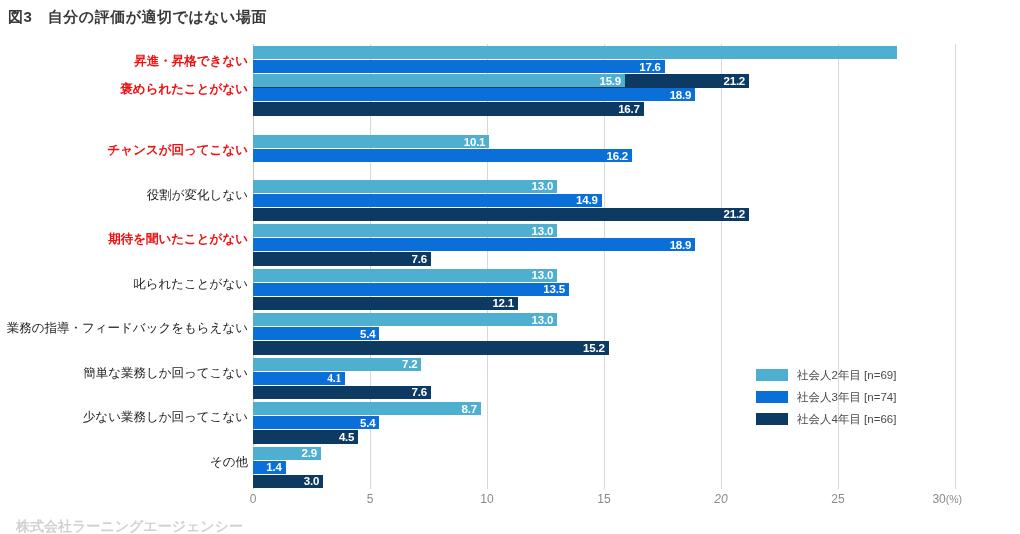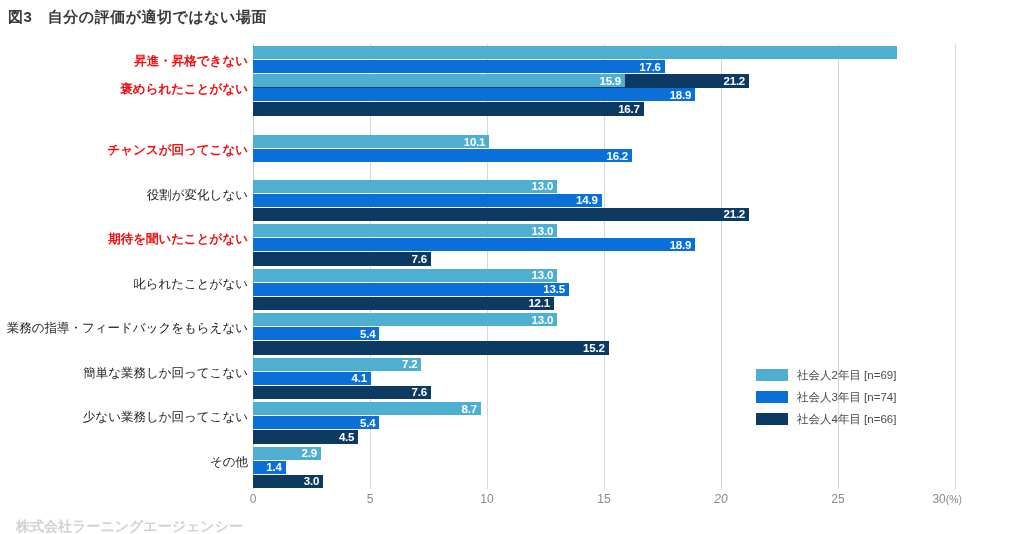--- a/index.html
+++ b/index.html
@@ -238,21 +238,21 @@
     <div class="cat-group" style="top: 222.5px;">
       <div class="cat-label">叱られたことがない</div>
       <div class="bar-row" style="top: 2px; width: 304.2px;">
         <div class="bar" style="background: rgb(79, 175, 208); width: 100%;"></div>
         <div class="bar-value" style="right: 4px;">13.0</div>
       </div>
       <div class="bar-row" style="top: 16.1px; width: 315.9px;">
         <div class="bar" style="background: rgb(10, 111, 216); width: 100%;"></div>
         <div class="bar-value" style="right: 4px;">13.5</div>
       </div>
-      <div class="bar-row" style="top: 30.2px; width: 301px;">
+      <div class="bar-row" style="top: 30.2px; width: 265px;">
         <div class="bar" style="background: rgb(13, 58, 99); width: 100%;"></div>
         <div class="bar-value" style="right: 4px;">12.1</div>
       </div>
     </div>
     <div class="cat-group" style="top: 267px;">
       <div class="cat-label">業務の指導・フィードバックをもらえない</div>
       <div class="bar-row" style="top: 2px; width: 304.2px;">
         <div class="bar" style="background: rgb(79, 175, 208); width: 100%;"></div>
         <div class="bar-value" style="right: 4px;">13.0</div>
       </div>
@@ -264,21 +264,21 @@
         <div class="bar" style="background: rgb(13, 58, 99); width: 100%;"></div>
         <div class="bar-value" style="right: 4px; text-align: right;">15.2</div>
       </div>
     </div>
     <div class="cat-group" style="top: 311.5px;">
       <div class="cat-label">簡単な業務しか回ってこない</div>
       <div class="bar-row" style="top: 2px; width: 168.48px;">
         <div class="bar" style="background: rgb(79, 175, 208); width: 100%;"></div>
         <div class="bar-value" style="right: 4px;">7.2</div>
       </div>
-      <div class="bar-row" style="top: 16.1px; width: 118px;">
+      <div class="bar-row" style="top: 16.1px; width: 92px; font-family: Liberation Serif, serif;">
         <div class="bar" style="background: rgb(10, 111, 216); width: 100%;"></div>
         <div class="bar-value" style="right: 4px;">4.1</div>
       </div>
       <div class="bar-row" style="top: 30.2px; width: 177.84px;">
         <div class="bar" style="background: rgb(13, 58, 99); width: 100%;"></div>
         <div class="bar-value" style="right: 4px;">7.6</div>
       </div>
     </div>
     <div class="cat-group" style="top: 356px;">
       <div class="cat-label">少ない業務しか回ってこない</div>

